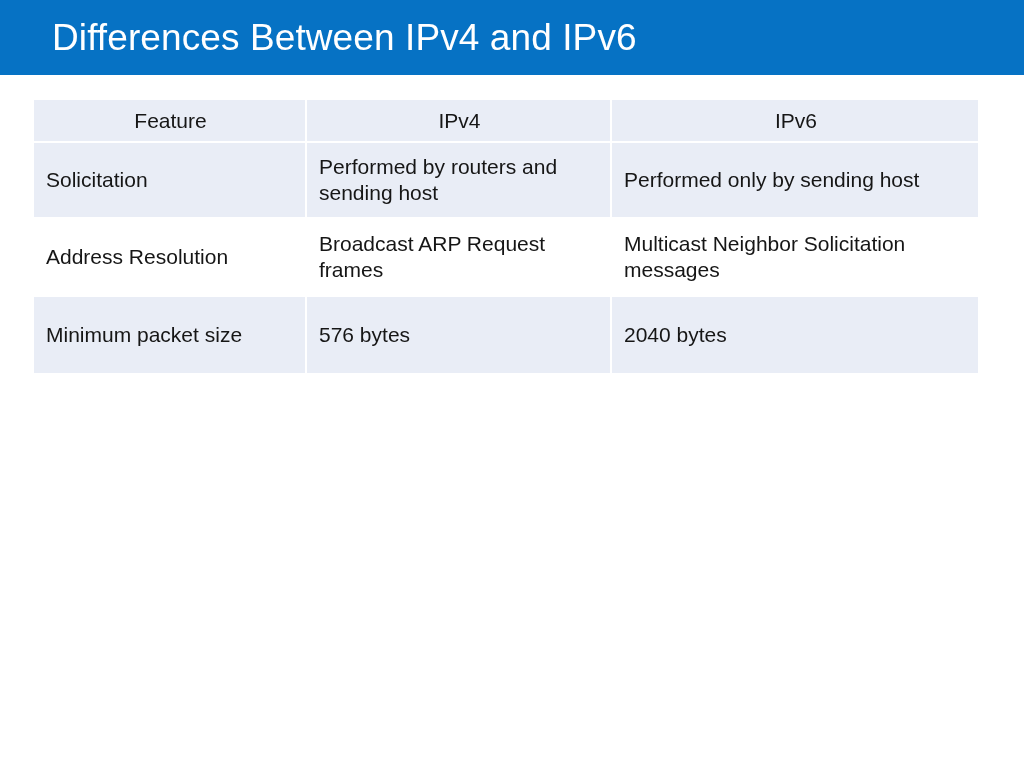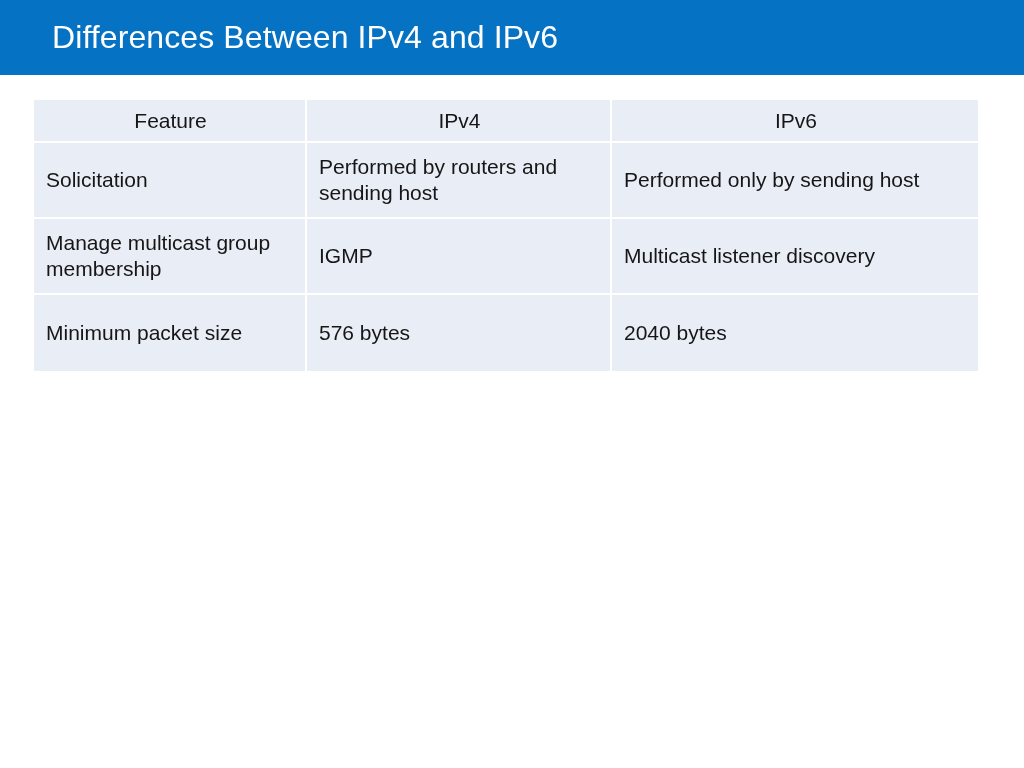--- a/index.html
+++ b/index.html
@@ -32,21 +32,21 @@
     background: #0672C4;
   }
   .title-text {
     position: absolute;
     left: 52px;
     top: 0;
     height: 75px;
     display: flex;
     align-items: center;
     color: #ffffff;
-    font-size: 32px;
+    font-size: 37px;
     font-weight: 400;
     letter-spacing: 0.1px;
     white-space: nowrap;
   }
 
   
   .table-wrap {
     position: absolute;
     left: 34px;
     top: 100px;
@@ -129,24 +129,24 @@
           <th>IPv4</th>
           <th>IPv6</th>
         </tr>
       </thead>
       <tbody>
         <tr class="band r-frag">
           <td>Solicitation</td>
           <td>Performed by routers and sending host</td>
           <td>Performed only by sending host</td>
         </tr>
-        <tr class="band r-mcast">
-          <td>Manage multicast group membership</td>
-          <td class="indent">IGMP</td>
-          <td>Multicast listener discovery</td>
+        <tr class="plain r-addr">
+          <td>Address Resolution</td>
+          <td>Broadcast ARP Request frames</td>
+          <td>Multicast Neighbor Solicitation messages</td>
         </tr>
         <tr class="band r-minpkt">
           <td>Minimum packet size</td>
           <td>576 bytes</td>
           <td>2040 bytes</td>
         </tr>
       </tbody>
     </table>
   </div>
 

